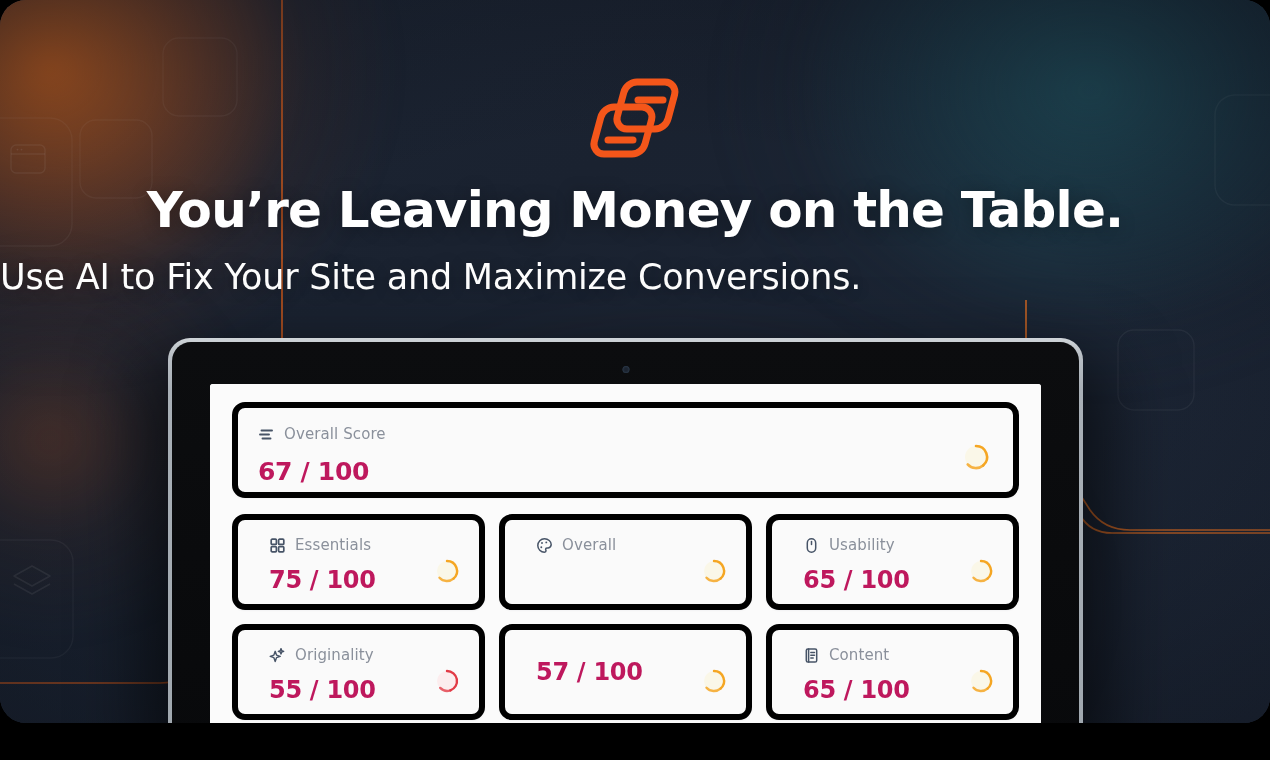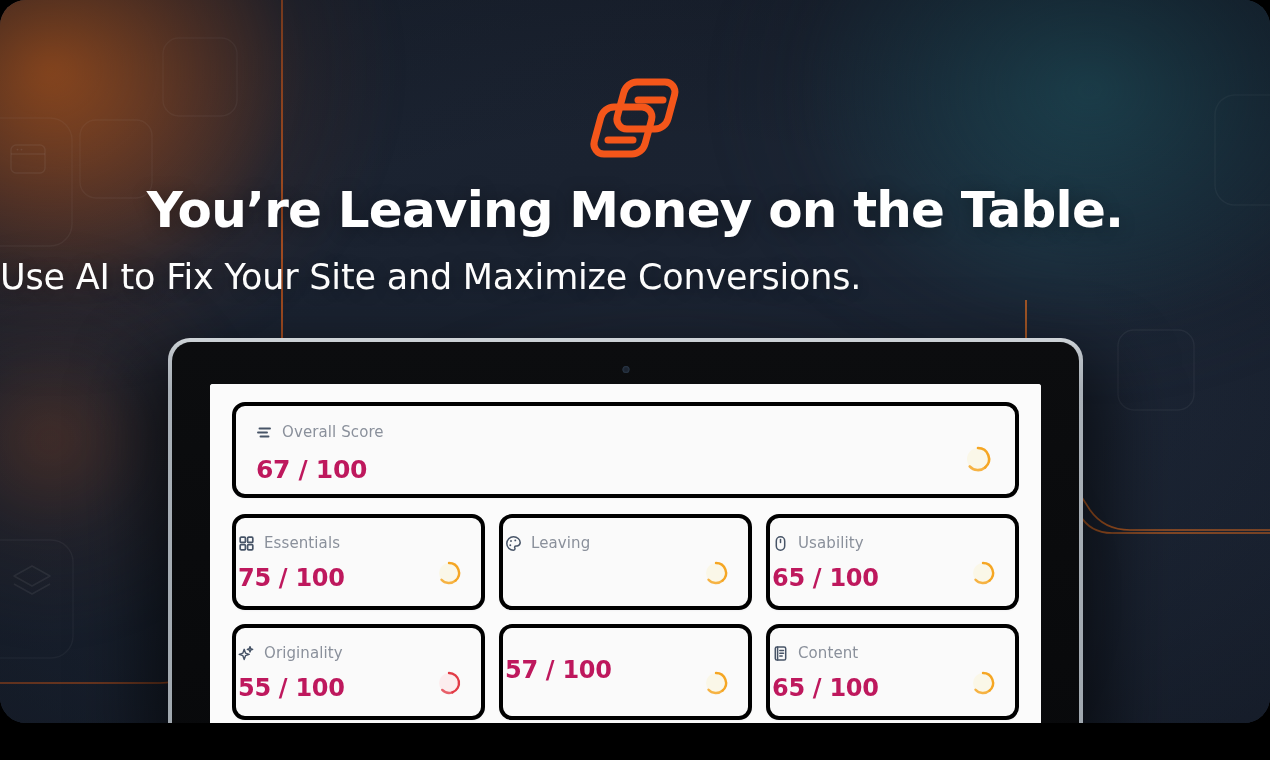--- a/index.html
+++ b/index.html
@@ -161,40 +161,40 @@
   
   .dash {
     position: absolute;
     inset: 0;
     background: #fbfbfb;
     padding: 18px 22px 0 22px;
     box-sizing: border-box;
   }
   .card {
     background: #fafafa;
-    border: 4px solid #000000;
+    border: 6px solid #000000;
     border-radius: 13px;
     box-shadow: 0 1px 2px rgba(16,24,40,0.04);
     box-sizing: border-box;
     position: relative;
   }
   .card-overall {
     height: 96px;
     padding: 17px 20px 0 20px;
     margin-bottom: 16px;
   }
   .grid {
     display: grid;
     grid-template-columns: repeat(3, 1fr);
     gap: 14px;
     margin-bottom: 14px;
   }
   .card-metric {
     height: 96px;
-    padding: 16px 18px 0 2px;
+    padding: 16px 18px 0 31px;
   }
   .card-head {
     display: flex;
     align-items: center;
     gap: 9px;
   }
   .card-icon {
     width: 17px; height: 17px;
     flex: 0 0 17px;
     color: #475467;
@@ -344,21 +344,21 @@
             <div class="card card-metric">
               <div class="card-head">
                 <span class="card-icon">
                   <svg viewBox="0 0 17 17" fill="none" stroke="#475467" stroke-width="1.5">
                     <path d="M8.5 1.8 a6.7 6.7 0 1 0 0 13.4 c1.0 0 1.5 -0.7 1.5 -1.4 0 -0.6 -0.4 -1.0 -0.4 -1.6 0 -0.7 0.6 -1.2 1.3 -1.2 h1.3 a3.5 3.5 0 0 0 3.0 -3.4 c0 -3.2 -3.0 -5.8 -6.7 -5.8 z"></path>
                     <circle cx="6.0" cy="6.0" r="0.95" fill="#475467" stroke="none"></circle>
                     <circle cx="10.3" cy="5.4" r="0.95" fill="#475467" stroke="none"></circle>
                     <circle cx="5.3" cy="10.3" r="0.95" fill="#475467" stroke="none"></circle>
                   </svg>
                 </span>
-                <span class="card-label">Leaving</span>
+                <span class="card-label">Overall</span>
               </div>
               <span class="ring">
                 <svg viewBox="0 0 28 28">
                   <circle cx="14" cy="14" r="10" fill="#FAF7E8"></circle>
                   <path d="M14 4 a10 10 0 0 1 6.5 17.6" fill="none" stroke="#F5A623" stroke-width="2.4" stroke-linecap="round"></path>
                   <path d="M20.5 21.6 a10 10 0 0 1 -14.0 -0.9" fill="none" stroke="#F5A623" stroke-width="2.4" stroke-linecap="round" opacity="0.85"></path>
                 </svg>
               </span>
             </div>
 

